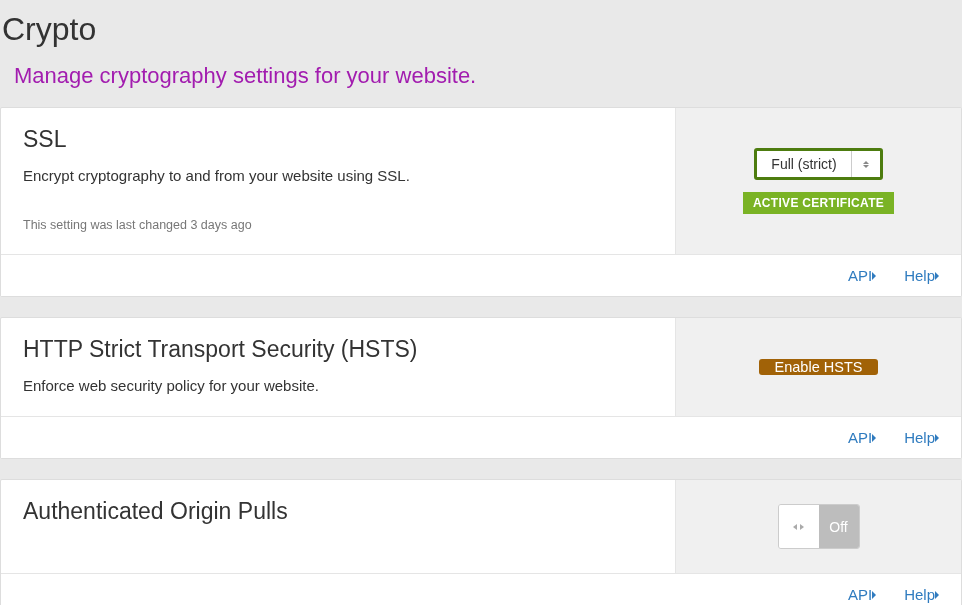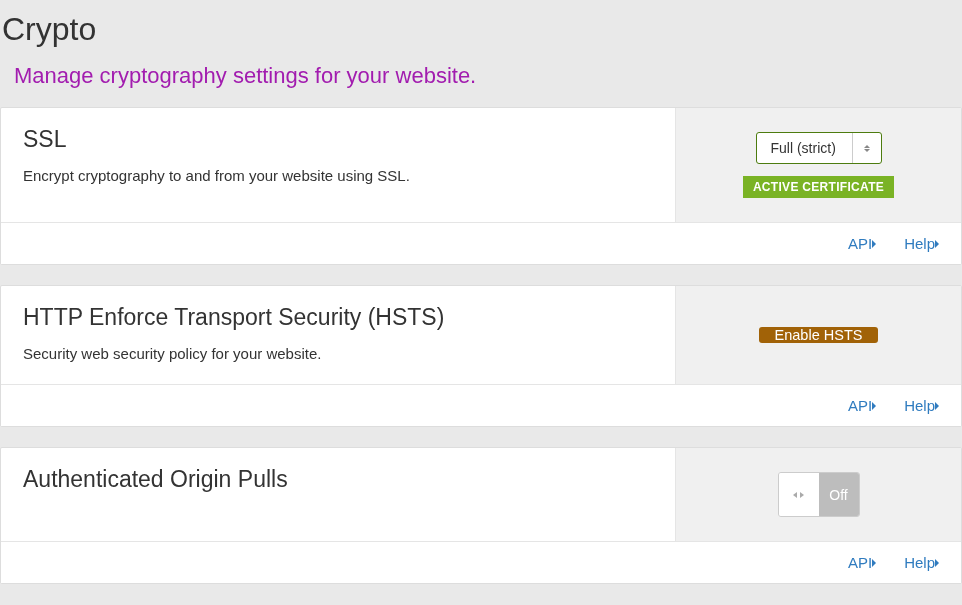--- a/index.html
+++ b/index.html
@@ -82,21 +82,21 @@
       color: #2f7bbf;
       font-size: 15px;
       display: inline-flex;
       align-items: center;
       gap: 0;
       cursor: pointer;
       font-weight: 400;
     }
     .select-box {
       background: #fff;
-      border: 1px solid #4d7c0f;
+      border: 3px solid #4d7c0f;
       border-radius: 3px;
       display: flex;
       align-items: stretch;
       height: 32px;
       min-width: 126px;
       cursor: pointer;
     }
     .select-value {
       padding: 0 14px;
       font-size: 14px;
@@ -186,20 +186,21 @@
 <body>
 
 <div class="page-title">Crypto</div>
 <div class="page-subtitle">Manage cryptography settings for your website.</div>
 
 <div class="card">
   <div class="card-body">
     <div class="card-left">
       <div class="card-title">SSL</div>
       <div class="card-desc">Encrypt cryptography to and from your website using SSL.</div>
+      <div class="card-meta">This setting was last changed 3 days ago</div>
     </div>
     <div class="card-right">
       <div class="select-box">
         <div class="select-value">Full (strict)</div>
         <div class="select-arrows">
           <div class="arrow-up"></div>
           <div class="arrow-down"></div>
         </div>
       </div>
       <div class="badge">ACTIVE CERTIFICATE</div>
@@ -213,22 +214,22 @@
     <a class="footer-link">
       <span>Help</span>
       <span class="caret-right"></span>
     </a>
   </div>
 </div>
 
 <div class="card">
   <div class="card-body">
     <div class="card-left">
-      <div class="card-title">HTTP Enforce Transport Security (HSTS)</div>
-      <div class="card-desc">Security web security policy for your website.</div>
+      <div class="card-title">HTTP Strict Transport Security (HSTS)</div>
+      <div class="card-desc">Enforce web security policy for your website.</div>
     </div>
     <div class="card-right">
       <button class="btn-primary">Enable HSTS</button>
     </div>
   </div>
   <div class="card-footer">
     <a class="footer-link">
       <span>API</span>
       <span class="caret-right"></span>
     </a>

